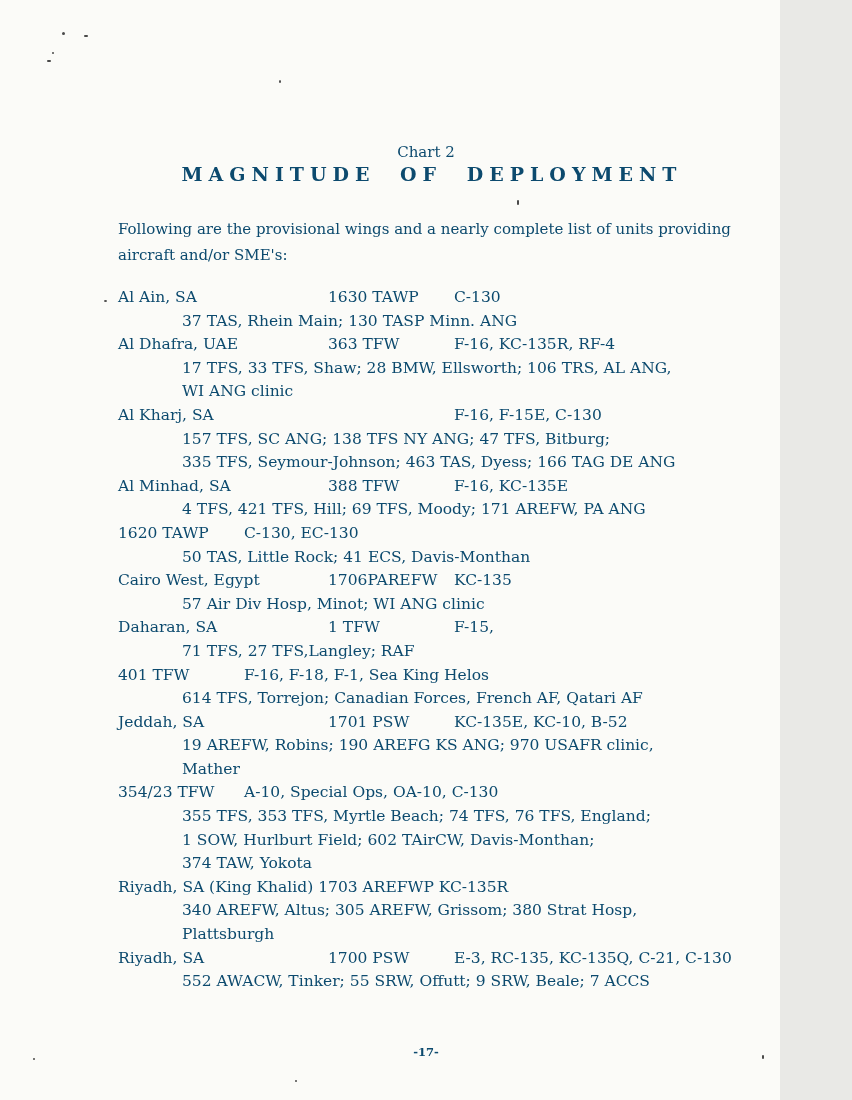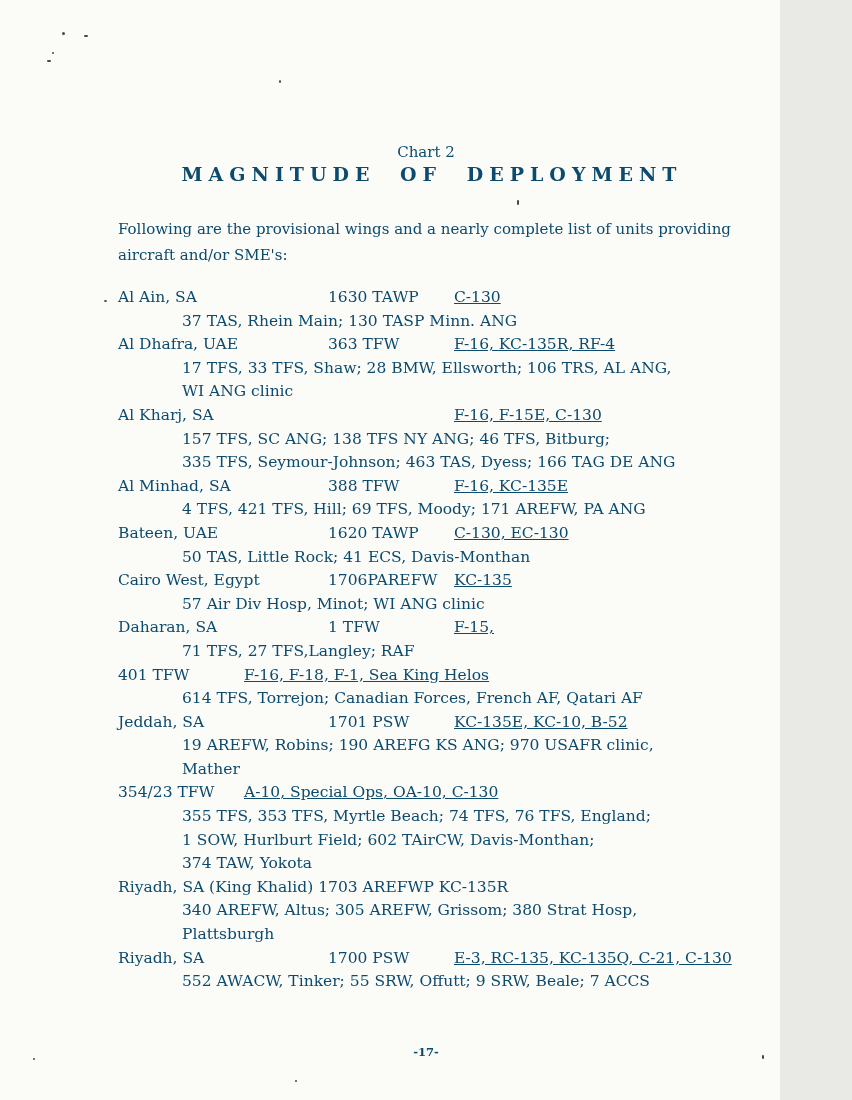--- a/index.html
+++ b/index.html
@@ -53,21 +53,21 @@
     font-size: 15.5px;
     line-height: 23.6px;
   }
   .entry-head {
     display: flex;
     white-space: nowrap;
     gap: 28px;
   }
   .entry-head .loc  { width: 182px; flex: none; }
   .entry-head .wing { width: 98px;  flex: none; }
-  .entry-head .acft { flex: 1; text-decoration: underline; }
+  .entry-head .acft { flex: 1; }
   .entry-head.inline { display: block; }
   .unit {
     padding-left: 64px;
     white-space: nowrap;
   }
   .page-num {
     position: absolute;
     top: 1045px;
     left: 0;
     width: 852px;
@@ -127,36 +127,35 @@
   <div class="unit">17 TFS, 33 TFS, Shaw; 28 BMW, Ellsworth; 106 TRS, AL ANG,</div>
         <div class="unit">WI ANG clinic</div>
       </div>
 
   <div class="entry">
     <div class="entry-head">
       <span class="loc">Al Kharj, SA</span>
       <span class="wing"></span>
       <span class="acft">F-16, F-15E, C-130</span>
     </div>
-  <div class="unit">157 TFS, SC ANG; 138 TFS NY ANG; 46 TFS, Bitburg;</div>
+  <div class="unit">157 TFS, SC ANG; 138 TFS NY ANG; 47 TFS, Bitburg;</div>
         <div class="unit">335 TFS, Seymour-Johnson; 463 TAS, Dyess; 166 TAG DE ANG</div>
       </div>
 
   <div class="entry">
     <div class="entry-head">
       <span class="loc">Al Minhad, SA</span>
       <span class="wing">388 TFW</span>
       <span class="acft">F-16, KC-135E</span>
     </div>
   <div class="unit">4 TFS, 421 TFS, Hill; 69 TFS, Moody; 171 AREFW, PA ANG</div>
       </div>
 
   <div class="entry">
     <div class="entry-head">
-      <span class="loc">Bateen, UAE</span>
       <span class="wing">1620 TAWP</span>
       <span class="acft">C-130, EC-130</span>
     </div>
   <div class="unit">50 TAS, Little Rock; 41 ECS, Davis-Monthan</div>
       </div>
 
   <div class="entry">
     <div class="entry-head">
       <span class="loc">Cairo West, Egypt</span>
       <span class="wing">1706PAREFW</span>

